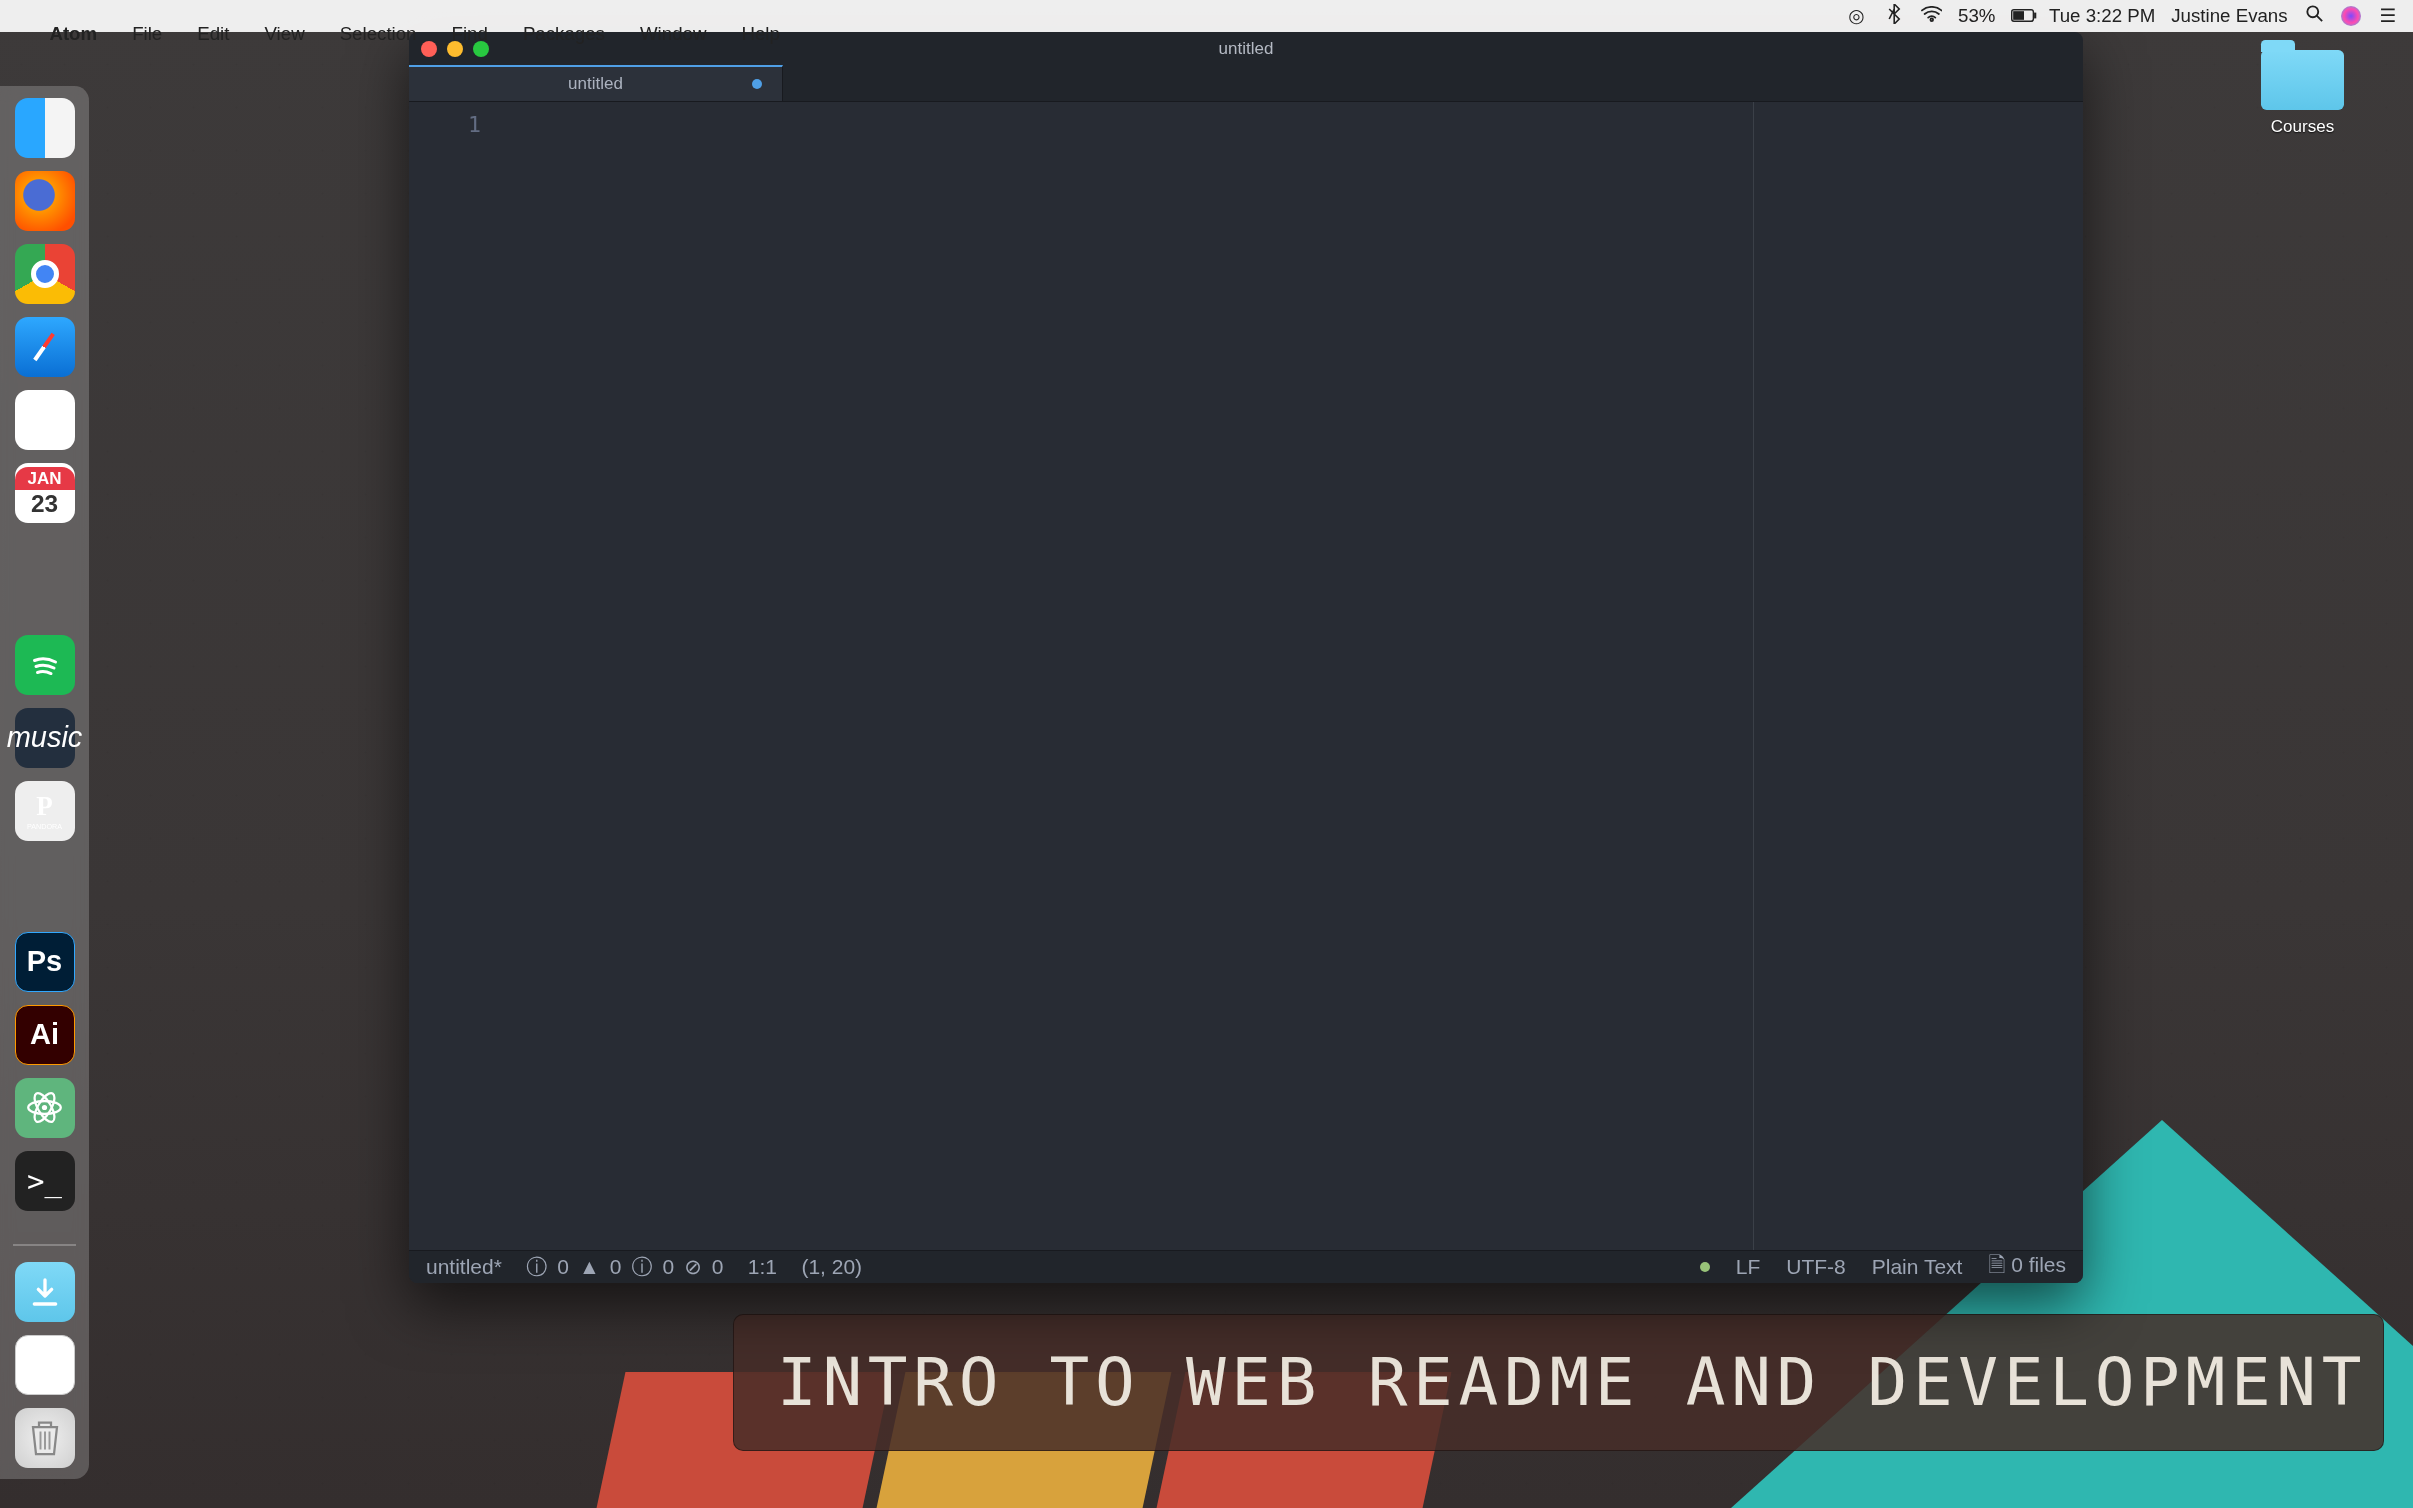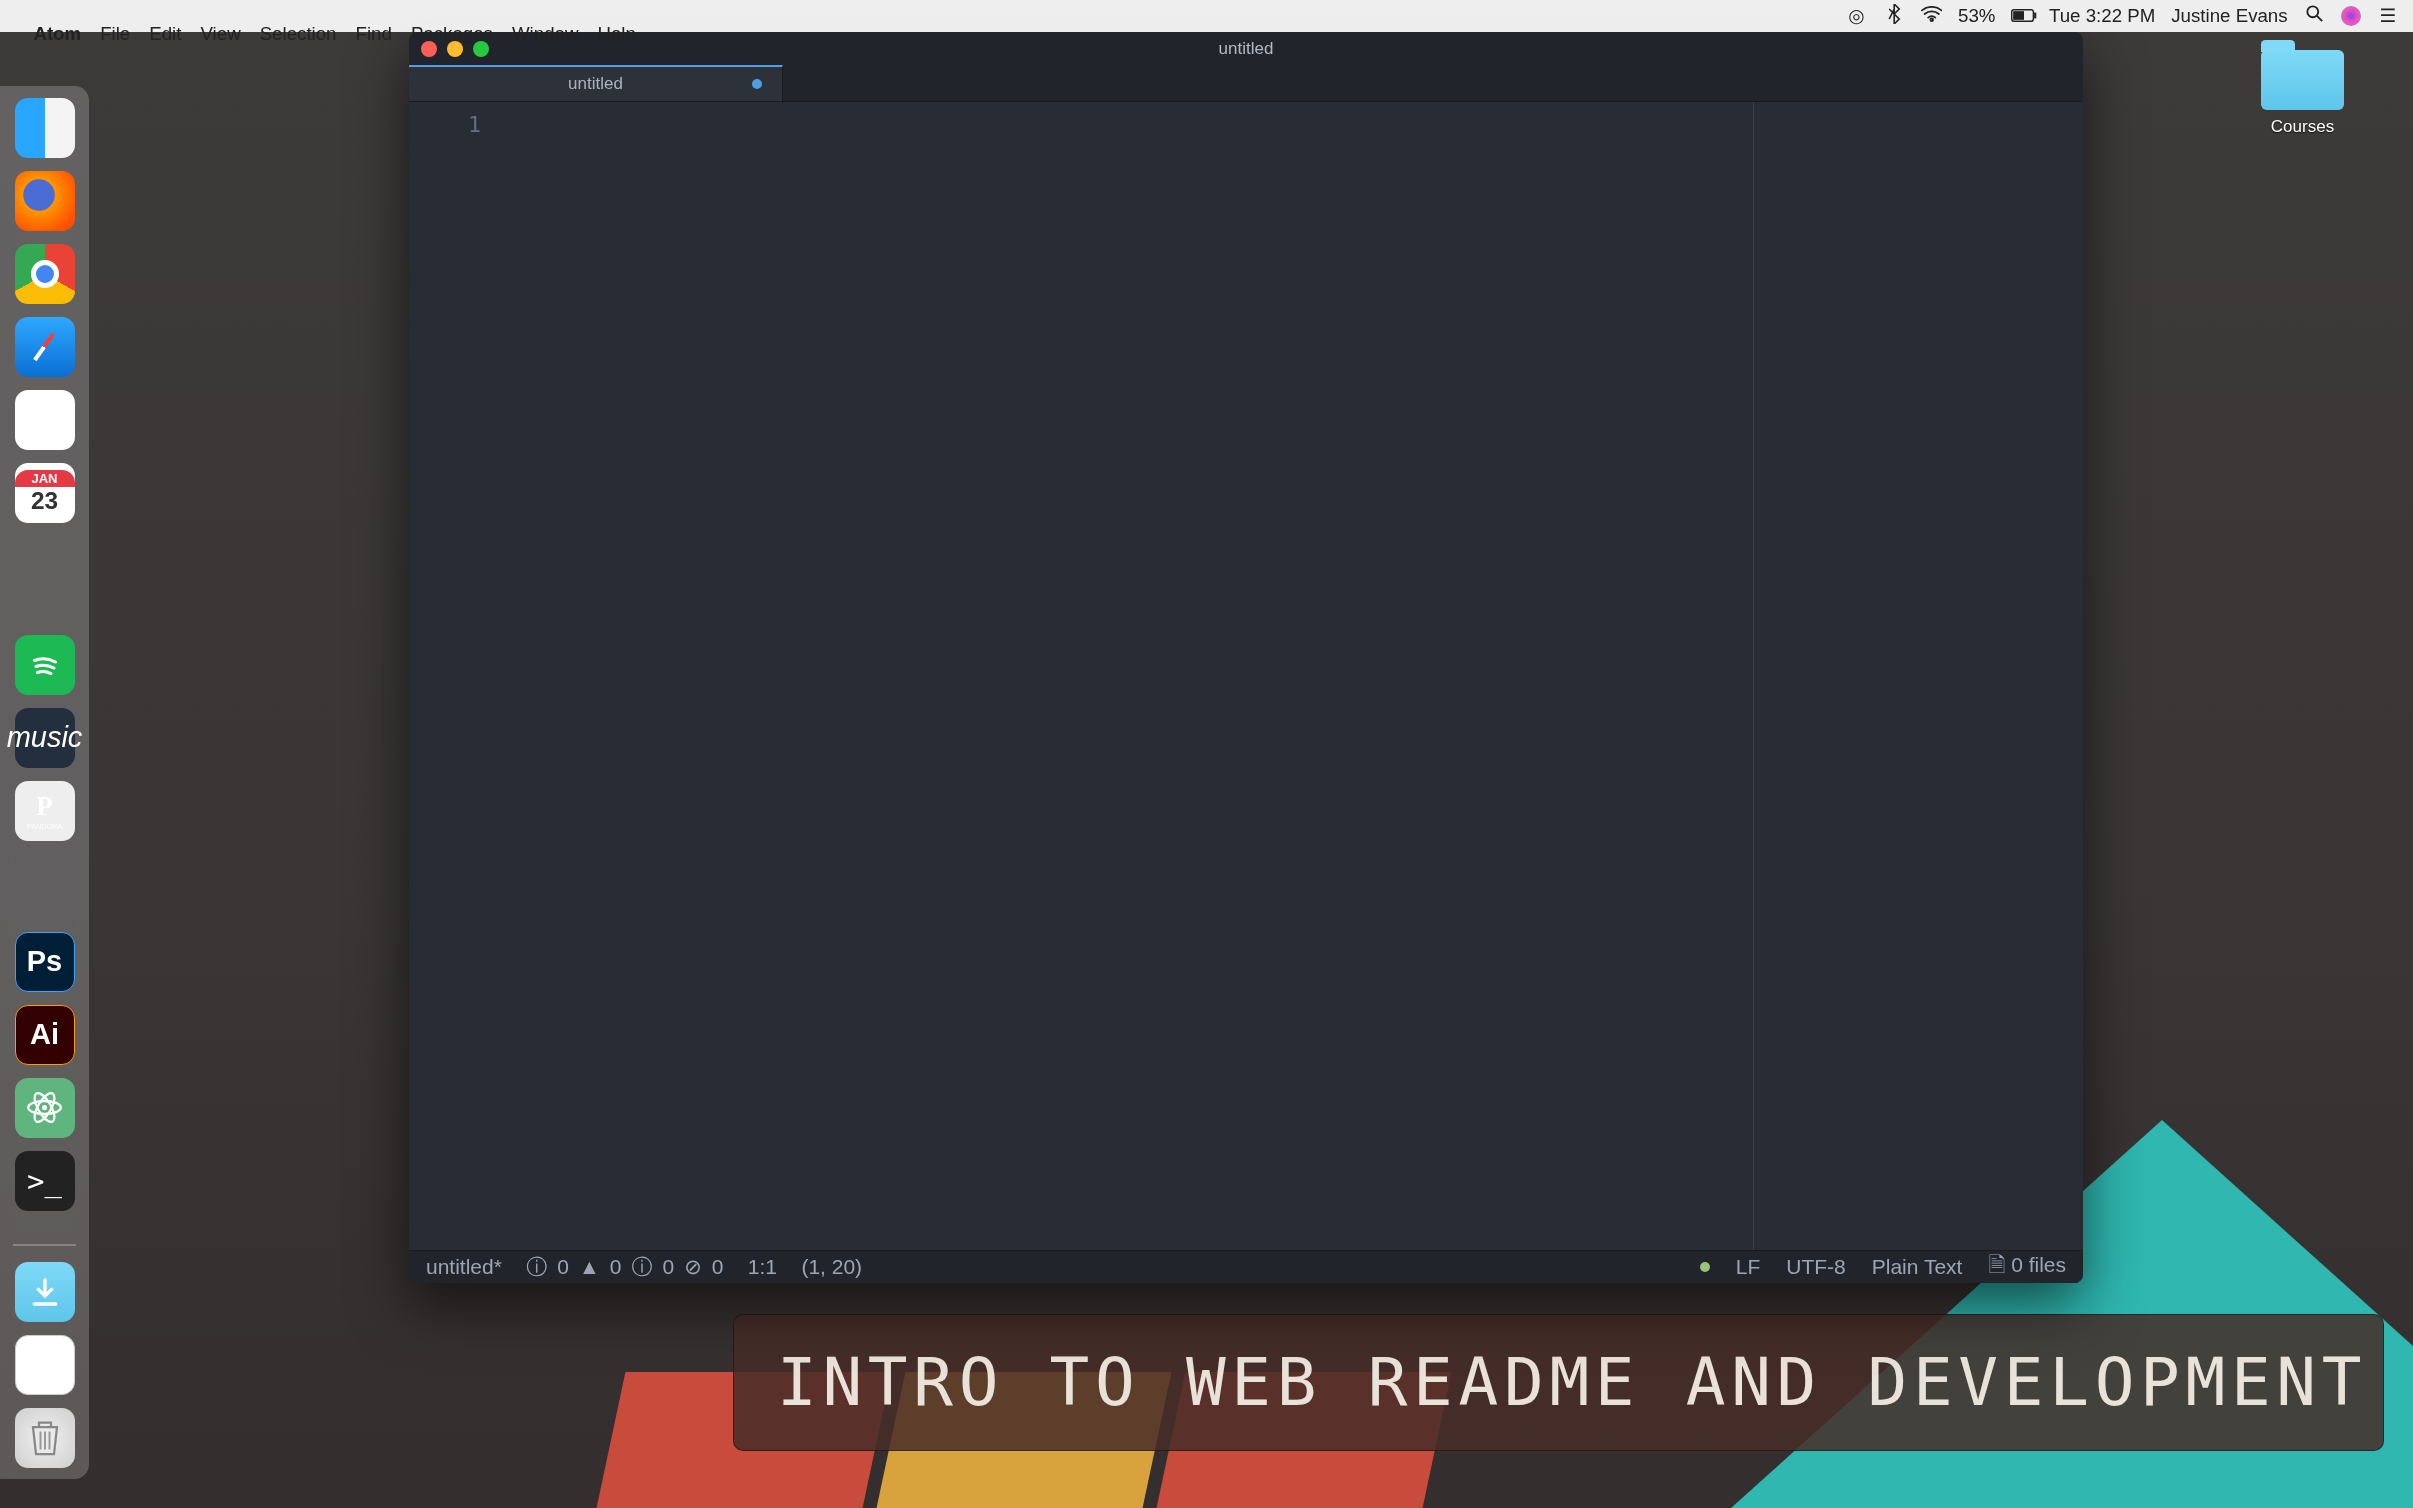--- a/index.html
+++ b/index.html
@@ -80,21 +80,21 @@
   top: 0; left: 0; right: 0;
   height: 32px;
   background: rgba(248,248,248,0.95);
   display: flex;
   align-items: center;
   z-index: 100;
   font-size: 18.7px;
   color: #222;
   padding: 0 14.4px 0 14.4px;
 }
-.menubar .left { display: flex; align-items: center; gap: 19px; margin-top: 36px; }
+.menubar .left { display: flex; align-items: center; gap: 35px; margin-top: 36px; }
 .menubar .apple { font-size: 21.5px; }
 .menubar .appname { font-weight: 600; }
 .menubar .right { margin-left: auto; display: flex; align-items: center; gap: 16px; }
 .menubar .mi { cursor: default; }
 .menubar .icon-slot { width: 21.5px; text-align:center; }
 .menubar .siri { width:20px; height:20px; border-radius:50%; background: radial-gradient(circle, #7a4bff, #ff4bb0, #29c0ff); display:inline-block; }
 
 
 .dock {
   position: absolute;
@@ -253,21 +253,21 @@
 
 
 .di-finder{background:linear-gradient(90deg,#29a7ff 50%,#f4f4f4 50%);}
 .di-firefox{background:radial-gradient(circle at 40% 40%,#4a6cd4 30%,#ff9500 32%,#ff4f00 80%);}
 .di-chrome{background:conic-gradient(#ea4335 0 120deg,#fbbc05 120deg 240deg,#34a853 240deg 360deg);border-radius:50%;position:relative;}
 .di-chrome::after{content:"";position:absolute;inset:16px;background:#4285f4;border-radius:50%;border:5.7px solid #fff;}
 .di-safari{background:linear-gradient(#2ea8ff,#0a6fd4);border-radius:50%;}
 .di-safari::after{content:"";position:absolute;width:4.3px;height:32px;background:linear-gradient(#ff3b30 50%,#fff 50%);transform:rotate(35deg);}
 .di-slack{background:#fff;color:#611f69;font-weight:700;}
 .di-cal{background:#fff;color:#e63946;font-weight:700;flex-direction:column;font-size:14.4px;justify-content:center;}
-.di-cal .m{background:#e63946;color:#fff;width:100%;text-align:center;font-size:13px;border-radius:13px 13px 0 0;padding:1.4px 0;}
+.di-cal .m{background:#e63946;color:#fff;width:100%;text-align:center;font-size:17px;border-radius:13px 13px 0 0;padding:1.4px 0;}
 .di-cal .d{color:#333;font-size:24.4px;}
 .di-spotify{background:#1db954;border-radius:50%;}
 .di-amusic{background:#232f3e;font-size:14.4px;flex-direction:column;color:#fff;font-style:italic;}
 .di-pandora{background:#eee;color:#3668b1;font-size:14.4px;flex-direction:column;}
 .di-ps{background:#001e36;color:#31a8ff;font-weight:700;border:1.4px solid #31a8ff;}
 .di-ai{background:#330000;color:#ff9a00;font-weight:700;border:1.4px solid #ff9a00;}
 .di-atom{background:#5fb57d;border-radius:50%;}
 .di-atom svg{width:39px;height:39px;}
 .di-term{background:#222;color:#fff;font-family:monospace;text-align:left;padding:4.3px;font-size:17px;align-items:flex-start;justify-content:flex-start;}
 .di-dl{background:linear-gradient(#7fd9f7,#5ec6ea);}

